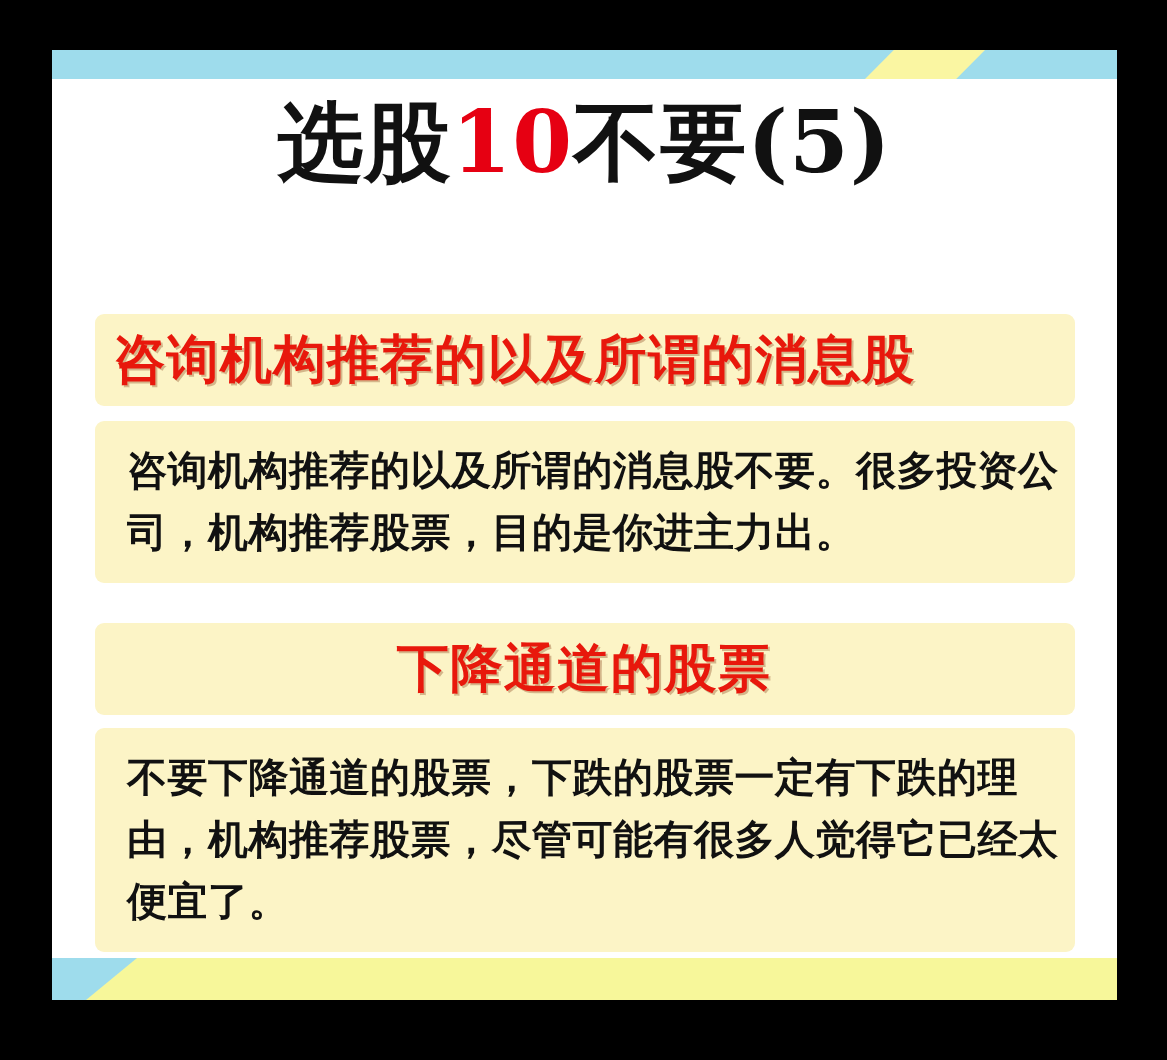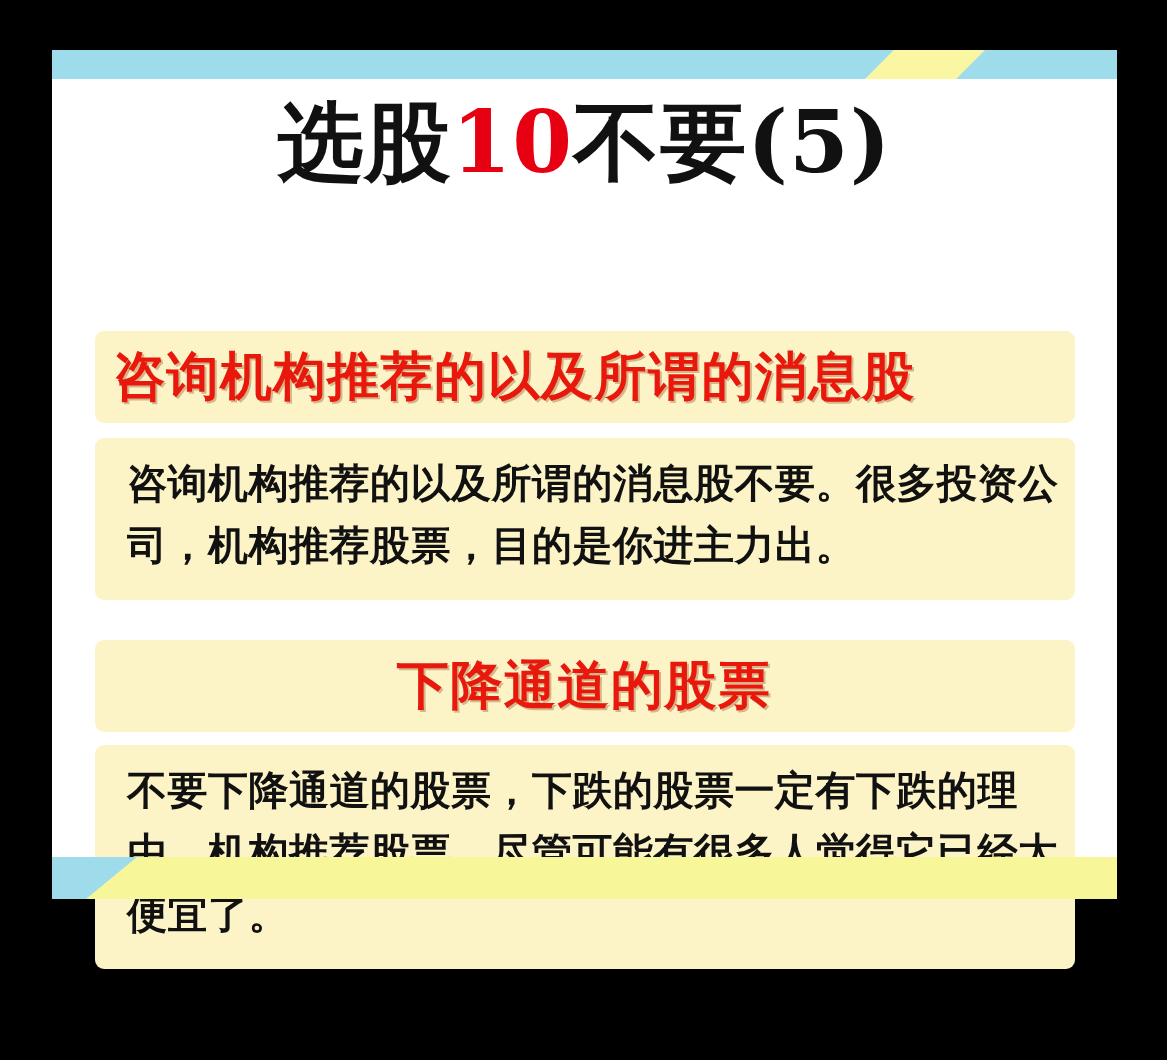--- a/index.html
+++ b/index.html
@@ -21,21 +21,21 @@
     height: 1060px;
     background: #000000;
   }
 
   
   #card {
     position: absolute;
     left: 52px;
     top: 50px;
     width: 1065px;
-    height: 849px;
+    height: 950px;
     background: #ffffff;
   }
 
   
   .band-top {
     position: absolute;
     left: 0;
     top: 0;
     width: 1065px;
     height: 29px;
@@ -86,21 +86,21 @@
     color: #111111;
     letter-spacing: 1px;
     white-space: nowrap;
   }
   .title .accent { color: #E60012; }
 
   
   .content {
     position: absolute;
     left: 43px;
-    top: 197px;
+    top: 180px;
     width: 980px;
   }
 
   .panel {
     background: #FCF4C6;
     border-radius: 9px;
     box-sizing: border-box;
   }
 
   .panel-heading {
@@ -115,21 +115,20 @@
   }
   .panel-heading.center { text-align: center; padding-left: 16px; }
 
   .panel-body {
     color: #111111;
     font-weight: bold;
     font-size: 40px;
     line-height: 62px;
     letter-spacing: 0.5px;
     padding: 18px 12px 20px 32px;
-    font-family: Liberation Mono, monospace;
   }
 
   .gap-sm { height: 15px; }
   .gap-lg { height: 40px; }
   .gap-md { height: 13px; }
 
   .spacer-1 { height: 84px; }
 </style>
 </head>
 <body>

